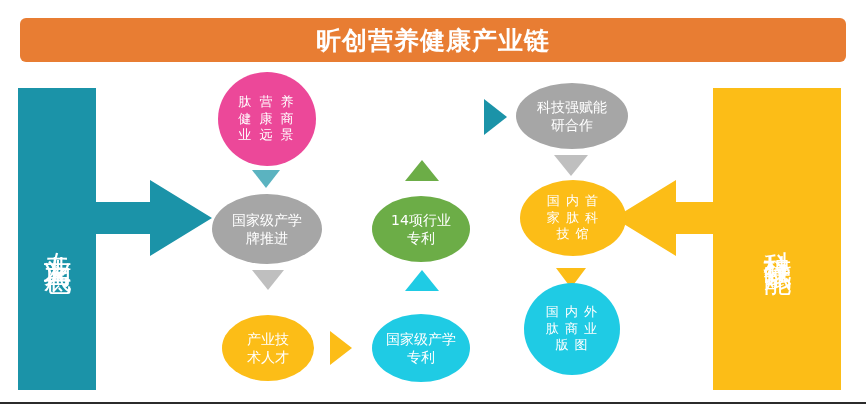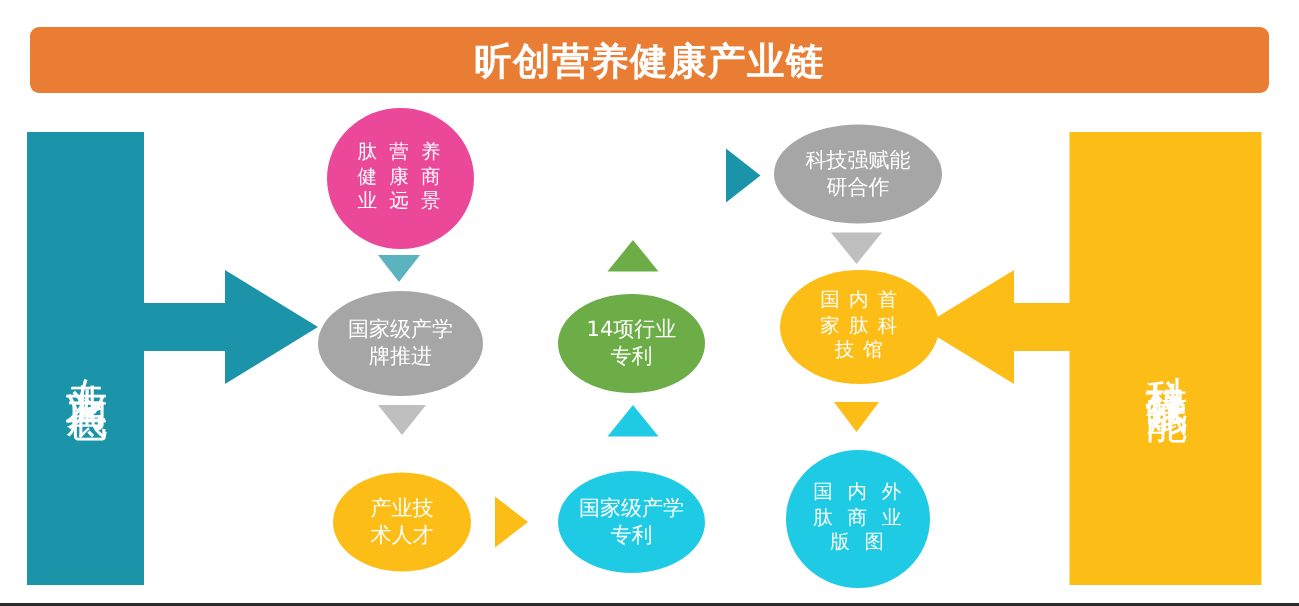--- a/index.html
+++ b/index.html
@@ -199,19 +199,19 @@
   <div class="tri down" style="left:554px; top:155px; border-left-width:17px; border-right-width:17px; border-top-width:21px; border-top-color:#bfbfbf;"></div>
 
   <div class="node" style="left:520px; top:180px; width:106px; height:76px; background:#fcbd17; border-radius:50%; font-size:13px; letter-spacing:1px;">
     <span class="label">国 内 首
 家 肽 科
 技 馆</span>
   </div>
 
   <div class="tri down" style="left:556px; top:268px; border-left-width:15px; border-right-width:15px; border-top-width:20px; border-top-color:#fcbd17;"></div>
 
-  <div class="node" style="left:524px; top:300px; width:96px; height:92px; background:#1fcbe4; border-radius:50%; font-size:13px; letter-spacing:1px;font-family:Liberation Mono, monospace;">
+  <div class="node" style="left:524px; top:283px; width:96px; height:92px; background:#1fcbe4; border-radius:50%; font-size:13px; letter-spacing:1px;">
     <span class="label">国 内 外
 肽 商 业
 版 图</span>
   </div>
 
 </div>
 
 </body></html>

